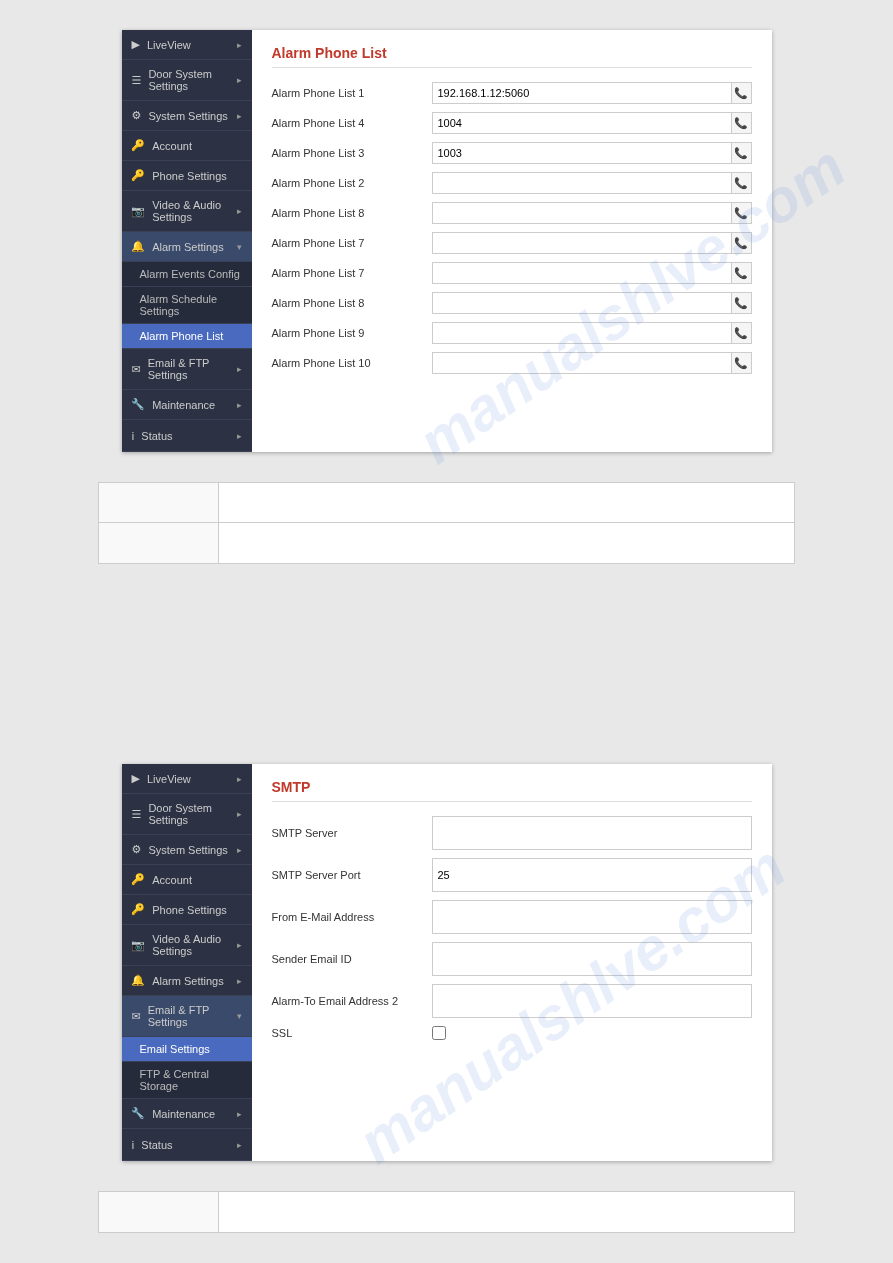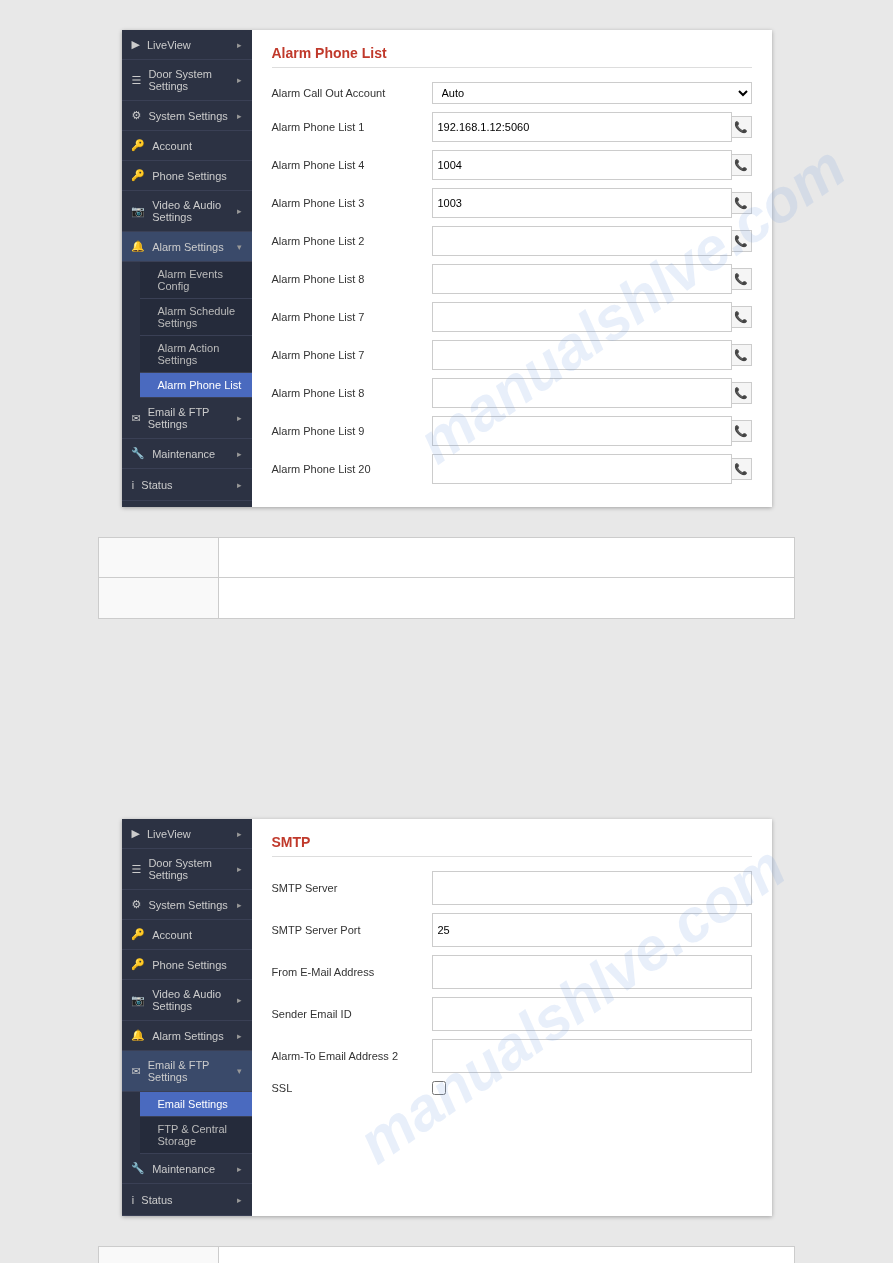--- a/index.html
+++ b/index.html
@@ -56,21 +56,20 @@
       color: #999;
     }
 
     .sidebar-sub-item {
       padding: 6px 10px 6px 18px;
       cursor: pointer;
       font-size: 11px;
       color: #bbb;
       background: #252b3b;
       border-bottom: 1px solid #3a4055;
-      margin-left: 18px;
     }
     .sidebar-sub-item.active {
       background: #4a6abf;
       color: #fff;
     }
 
     .sidebar-icon {
       font-size: 11px;
       margin-right: 3px;
     }
@@ -116,21 +115,21 @@
     .form-control-with-icon {
       display: flex;
       align-items: center;
       flex: 1;
     }
 
     .form-control-with-icon input {
       flex: 1;
       height: 22px;
       border: 1px solid #ccc;
-      padding: 14px 5px;
+      padding: 2px 5px;
       font-size: 11px;
     }
 
     .phone-icon {
       width: 20px;
       height: 22px;
       border: 1px solid #ccc;
       border-left: none;
       background: #f5f5f5;
       display: flex;
@@ -274,23 +273,20 @@
         </span>
         <span class="arrow">▾</span>
       </div>
 
       <div class="sidebar-sub-item">
         <span>Alarm Events Config</span>
       </div>
       <div class="sidebar-sub-item">
         <span>Alarm Schedule Settings</span>
       </div>
-      <div class="sidebar-sub-item">
-        <span>Alarm Action Settings</span>
-      </div>
       <div class="sidebar-sub-item active">
         <span>Alarm Phone List</span>
       </div>
 
       <div class="sidebar-item">
         <span class="item-label">
           <span class="sidebar-icon">✉</span>
           <span>Email &amp; FTP Settings</span>
         </span>
         <span class="arrow">▸</span>
@@ -311,27 +307,20 @@
         </span>
         <span class="arrow">▸</span>
       </div>
 
     </div>
 
     <div class="main-content">
 
       <div class="section-title">Alarm Phone List</div>
 
-      <div class="form-row">
-        <span class="form-label">Alarm Call Out Account</span>
-        <select class="form-select">
-          <option>Auto</option>
-          <option>Manual</option>
-        </select>
-      </div>
 
       <div class="form-row">
         <span class="form-label">Alarm Phone List 1</span>
         <div class="form-control-with-icon">
           <input type="text" class="form-control" value="192.168.1.12:5060" style="">
           <div class="phone-icon">📞</div>
         </div>
       </div>
 
       <div class="form-row">
@@ -392,21 +381,21 @@
 
       <div class="form-row">
         <span class="form-label">Alarm Phone List 9</span>
         <div class="form-control-with-icon">
           <input type="text" class="form-control" value="" style="">
           <div class="phone-icon">📞</div>
         </div>
       </div>
 
       <div class="form-row">
-        <span class="form-label">Alarm Phone List 20</span>
+        <span class="form-label">Alarm Phone List 10</span>
         <div class="form-control-with-icon">
           <input type="text" class="form-control" value="" style="">
           <div class="phone-icon">📞</div>
         </div>
       </div>
 
     </div>
 
   </div>
 

